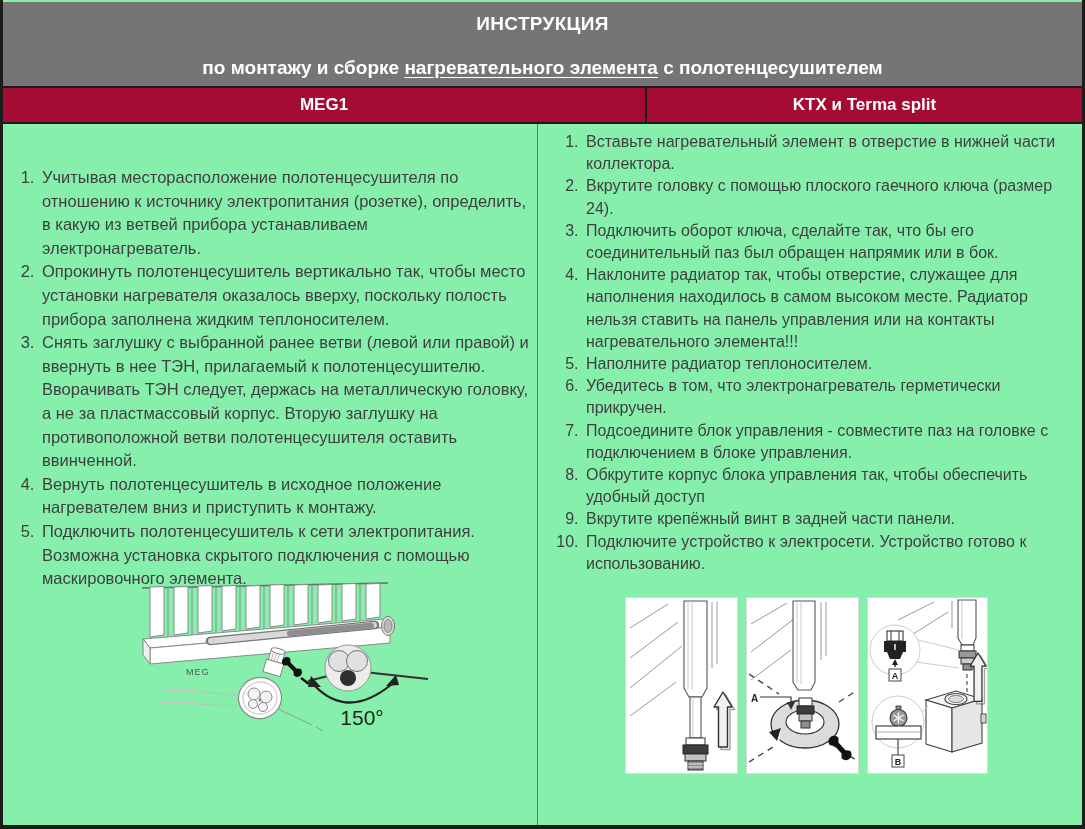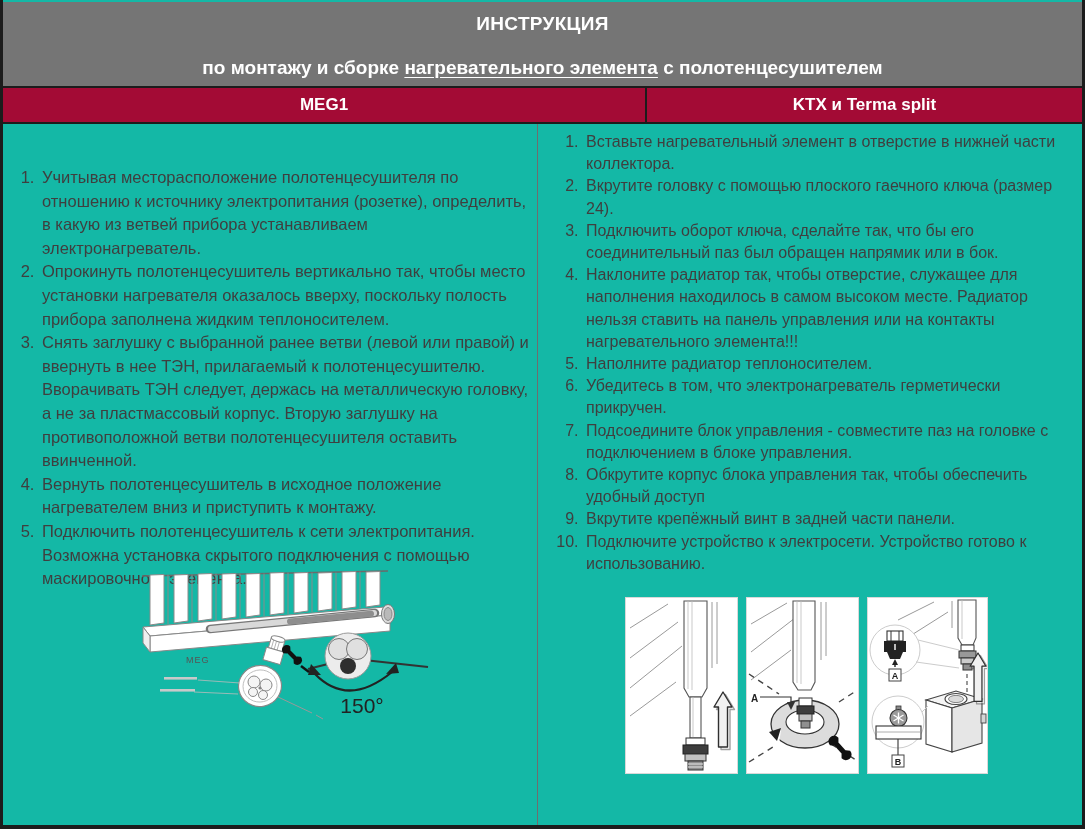--- a/index.html
+++ b/index.html
@@ -5,21 +5,21 @@
   html,body{margin:0;padding:0;background:#fff;}
   .page{
     position:relative;
     width:1085px;height:829px;
     box-sizing:border-box;
     border-left:3px solid #1c1c1c;
     border-right:3px solid #1c1c1c;
     border-bottom:4px solid #1c1c1c;
     padding-top:2px;
     font-family:"Liberation Sans", sans-serif;
-    background:#14b8a6;
+    background:#86efac;
     overflow:hidden;
   }
   .top-header{
     height:84px;
     background:#757575;
     color:#fff;
     text-align:center;
   }
   .top-header .title{
     padding-top:11px;
@@ -51,21 +51,21 @@
     display:flex;
     height:701px;
   }
   .col{ position:relative; box-sizing:border-box; color:#3f3f3f;}
   .col.left{ width:536px; border-right:1px solid #6e6e6e; padding:42px 6px 0 11px;}
   .col.right{ flex:1; padding:7px 6px 0 20px;}
   ol.steps{ margin:0; padding-left:25px; }
   .col.left ol.steps{ font-size:16.5px; line-height:23.6px; width:492px;}
   .col.right ol.steps{ font-size:16px; line-height:22.2px; width:497px;}
   ol.steps li{ padding-left:3px; }
-  .diagram-left{ position:absolute; left:137px; top:443px; }
+  .diagram-left{ position:absolute; left:137px; top:455px; }
   .panel{
     position:absolute; top:473px;
     box-sizing:border-box;
     background:#fff;
     border:1px solid #d9d9d9;
   }
   .panel svg{ display:block; }
   .p1{ left:87px;  width:113px; height:177px;}
   .p2{ left:208px; width:113px; height:177px;}
   .p3{ left:329px; width:121px; height:177px;}

